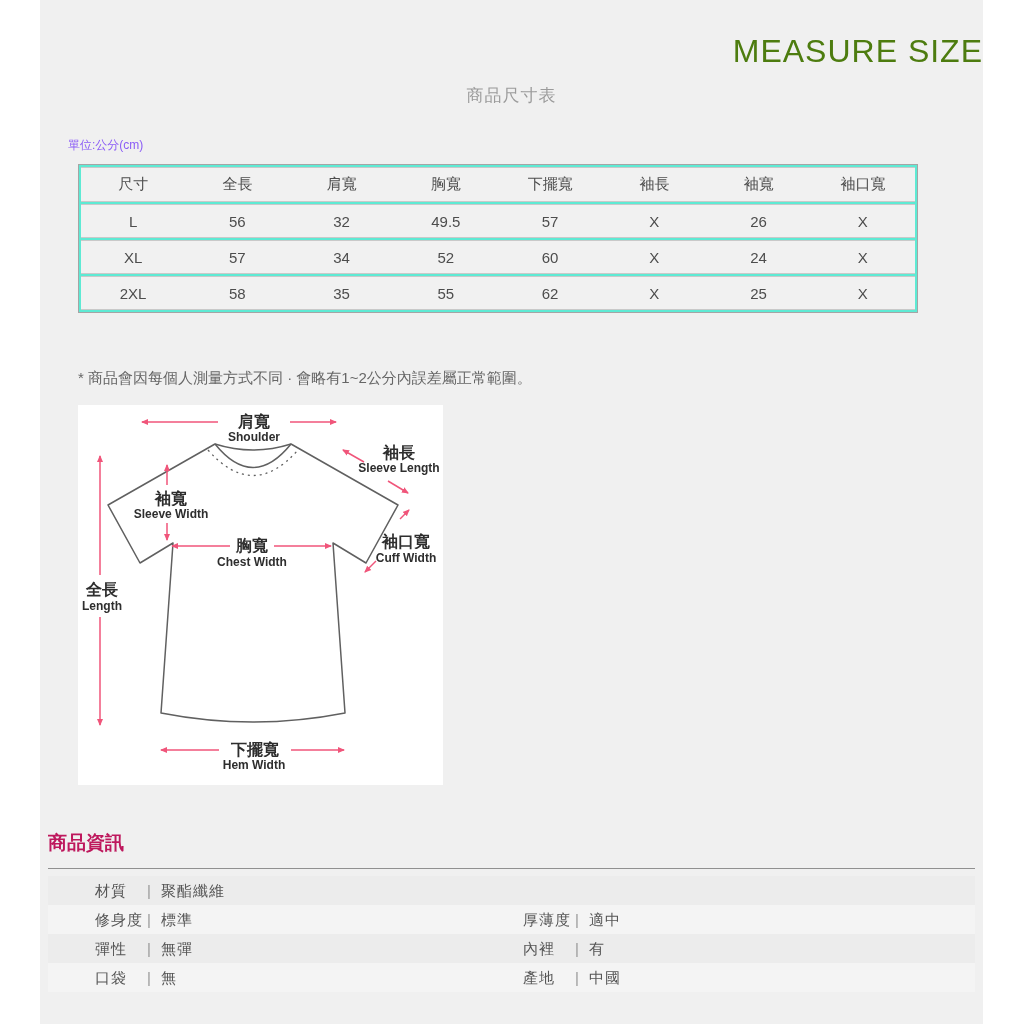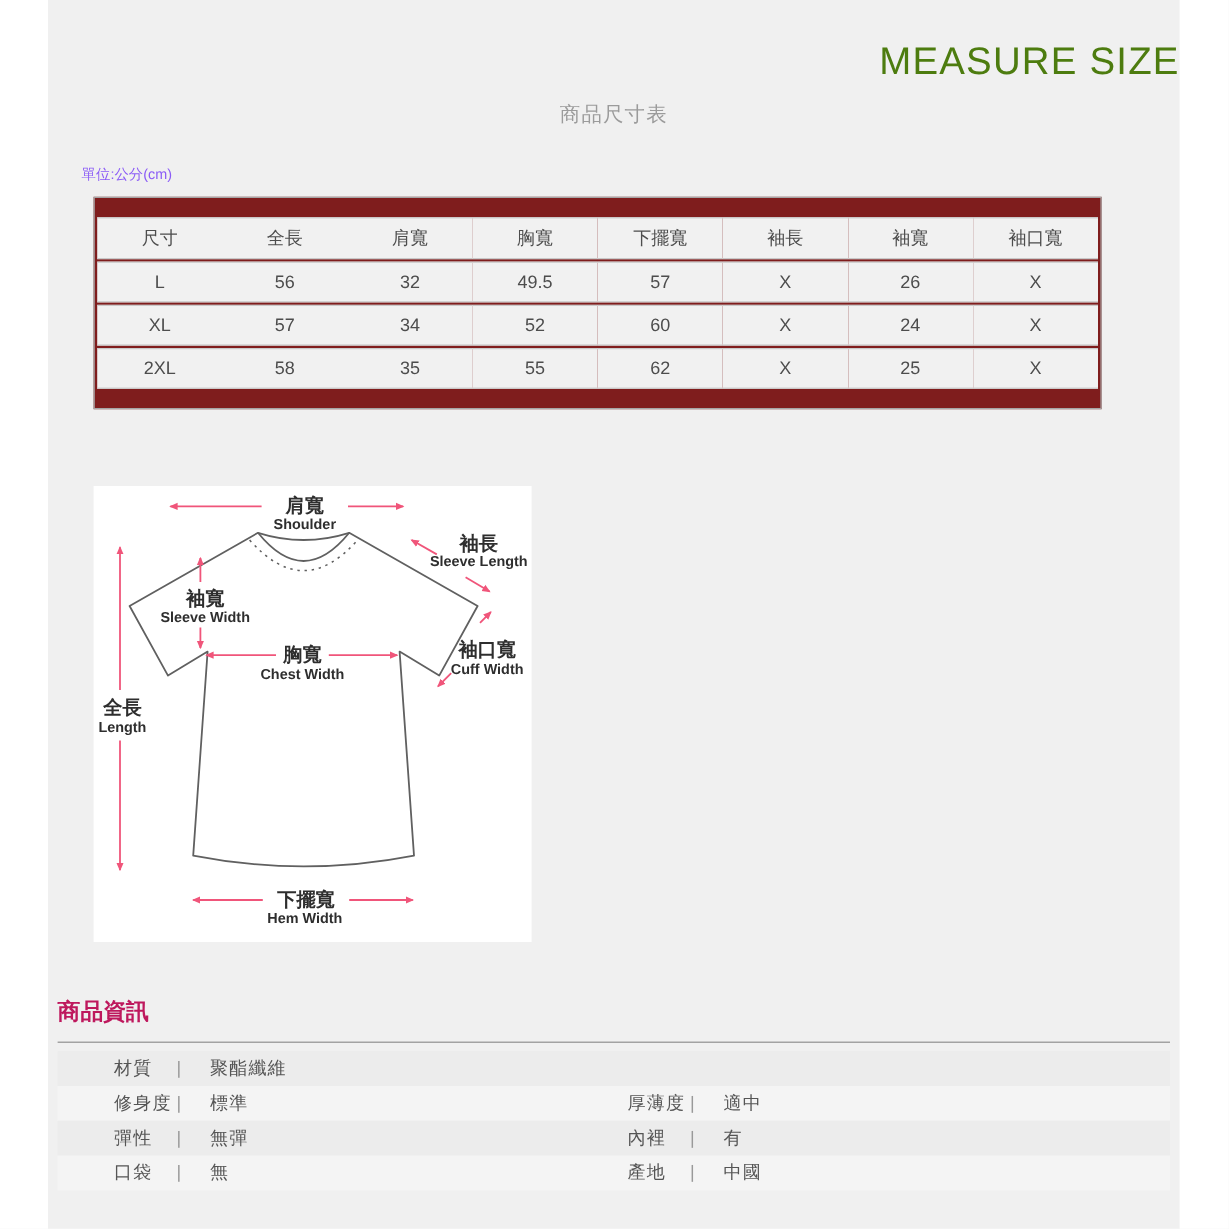--- a/index.html
+++ b/index.html
@@ -11,22 +11,22 @@
   .panel{position:absolute;left:40px;top:0;width:943px;height:1024px;background:#f0f0f0;}
 
   .title{position:absolute;left:0;top:33px;width:100%;text-align:right;
     font-size:32px;font-weight:500;color:#4d7c0f;letter-spacing:1px;}
   .subtitle{position:absolute;left:0;top:84px;width:100%;text-align:center;
     font-size:17px;color:#9b9b9b;letter-spacing:1px;}
 
   .unit{position:absolute;left:28px;top:137px;font-size:12px;color:#8b5cf6;}
 
   table.size{position:absolute;left:38px;top:164px;width:840px;
-    border:1px solid #a5a5a5;background:#7f1d1d;
-    border-collapse:separate;border-spacing:0 2px;table-layout:fixed;padding:14px 2px;}
+    border:1px solid #a5a5a5;background:#5eead4;
+    border-collapse:separate;border-spacing:0 2px;table-layout:fixed;padding:0 2px;}
   table.size th,table.size td{
     background:#f1f1f1;border-top:1px solid #c9c9c9;border-bottom:1px solid #c9c9c9;
     text-align:center;vertical-align:middle;font-weight:normal;
     font-size:15px;color:#4d4d4d;height:33px;padding:0;}
   table.size td{height:32px;}
 
   .note{position:absolute;left:38px;top:369px;font-size:15px;color:#666;}
 
   .diagram{position:absolute;left:38px;top:405px;width:365px;height:380px;background:#ffffff;}
   .diagram svg{display:block;}
@@ -38,21 +38,21 @@
     padding-bottom:12px;border-bottom:1px solid #909090;}
   .info-rows{position:absolute;left:8px;top:876px;width:927px;}
   .info-row{display:flex;height:29px;line-height:29px;font-size:15px;color:#555;}
   .info-row:nth-child(odd){background:#ececec;}
   .info-row:nth-child(even){background:#f4f4f4;}
   .info-cell{display:flex;}
   .info-cell.left{width:446px;padding-left:18px;box-sizing:border-box;}
   .info-cell.right{flex:1;}
   .info-label{width:52px;letter-spacing:1px;margin-left:29px;}
   .info-sep{color:#999;width:14px;}
-  .info-value{margin-left:14px;letter-spacing:1px;}
+  .info-value{letter-spacing:1px;}
 </style>
 </head>
 <body>
 
 <div class="panel">
 
   <div class="title">MEASURE SIZE</div>
   <div class="subtitle">商品尺寸表</div>
 
   <div class="unit">單位:公分(cm)</div>
@@ -97,20 +97,21 @@
           <td>35</td>
           <td>55</td>
           <td>62</td>
           <td>X</td>
           <td>25</td>
           <td>X</td>
         </tr>
       </tbody>
   </table>
 
+  <div class="note">* 商品會因每個人測量方式不同 · 會略有1~2公分內誤差屬正常範圍。</div>
 
   <div class="diagram">
     <svg width="365" height="380" viewBox="0 0 365 380">
       <defs>
         <marker id="ah" markerWidth="9" markerHeight="9" refX="6" refY="4" orient="auto" markerUnits="userSpaceOnUse">
           <path d="M0,1 L7,4 L0,7 Z" fill="#f0557a"></path>
         </marker>
       </defs>
 
       <path d="M137,39 L30,100 L62,158 L95,138 L83,308 Q175,326 267,308 L255,138 L288,158 L320,100 L213,39 Q175,51 137,39 Z" fill="#ffffff" stroke="#606060" stroke-width="1.5" stroke-linejoin="round"></path>

